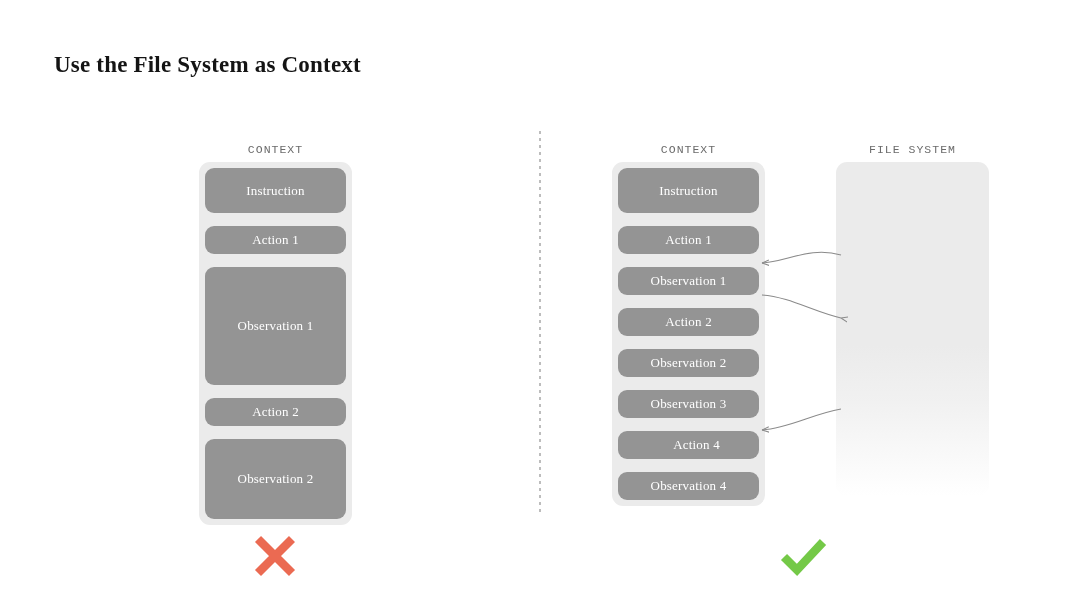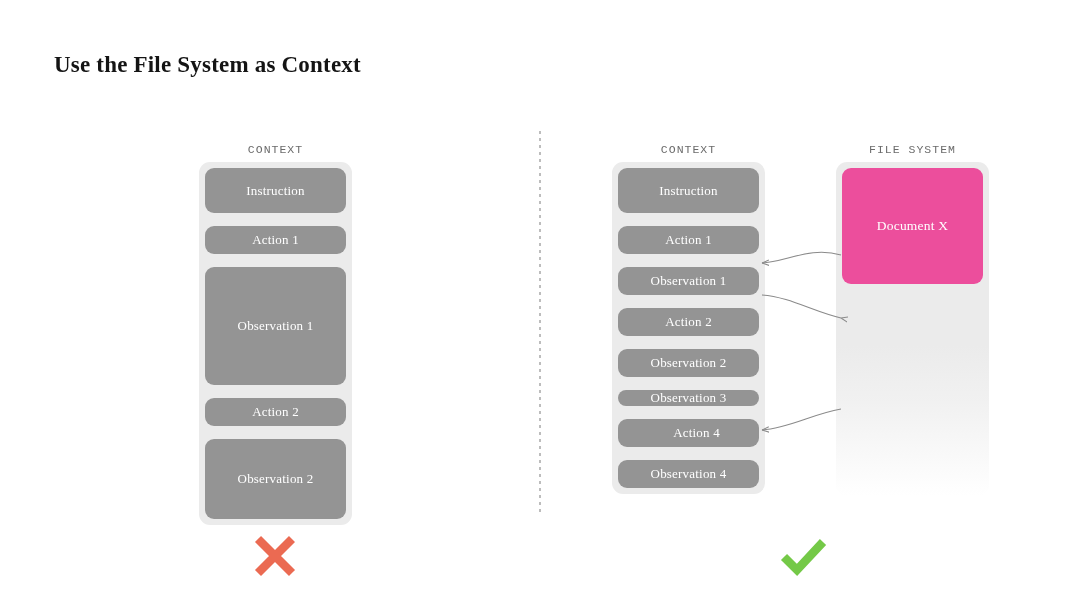--- a/index.html
+++ b/index.html
@@ -134,37 +134,34 @@
     </div>
     <div class="block ctx" style="height: 28px;">
       <span>Observation 1</span>
     </div>
     <div class="block ctx" style="height: 28px;">
       <span>Action 2</span>
     </div>
     <div class="block ctx" style="height: 28px;">
       <span>Observation 2</span>
     </div>
-    <div class="block ctx" style="height: 16px;">
+    <div class="block ctx" style="height: 28px;">
       <span>Observation 3</span>
     </div>
     <div class="block ctx" style="height: 28px; padding-left: 16px;">
       <span>Action 4</span>
     </div>
     <div class="block ctx" style="height: 28px; margin-top: 12px;">
       <span>Observation 4</span>
     </div>
   </div>
 
 <div class="col-header" style="left:836px; top:143px; width:153px;">FILE SYSTEM</div>
 
 <div class="stack fs" id="fs-stack" style="left:836px; top:162px; width:153px; height:334px;">
-    <div class="block file" style="height: 116px;">
-      <span>Document X</span>
-    </div>
   </div>
 
 <svg class="connectors">
   <defs>
     <marker id="arrow-l" markerWidth="8" markerHeight="8" refX="7" refY="4" orient="auto-start-reverse" markerUnits="userSpaceOnUse">
       <path d="M7,4 L0,1.3 M7,4 L0,6.7" stroke="#8a8a8a" stroke-width="1.1" fill="none"></path>
     </marker>
     <marker id="arrow-r" markerWidth="8" markerHeight="8" refX="1" refY="4" orient="auto" markerUnits="userSpaceOnUse">
       <path d="M1,4 L8,1.3 M1,4 L8,6.7" stroke="#8a8a8a" stroke-width="1.1" fill="none"></path>
     </marker>

